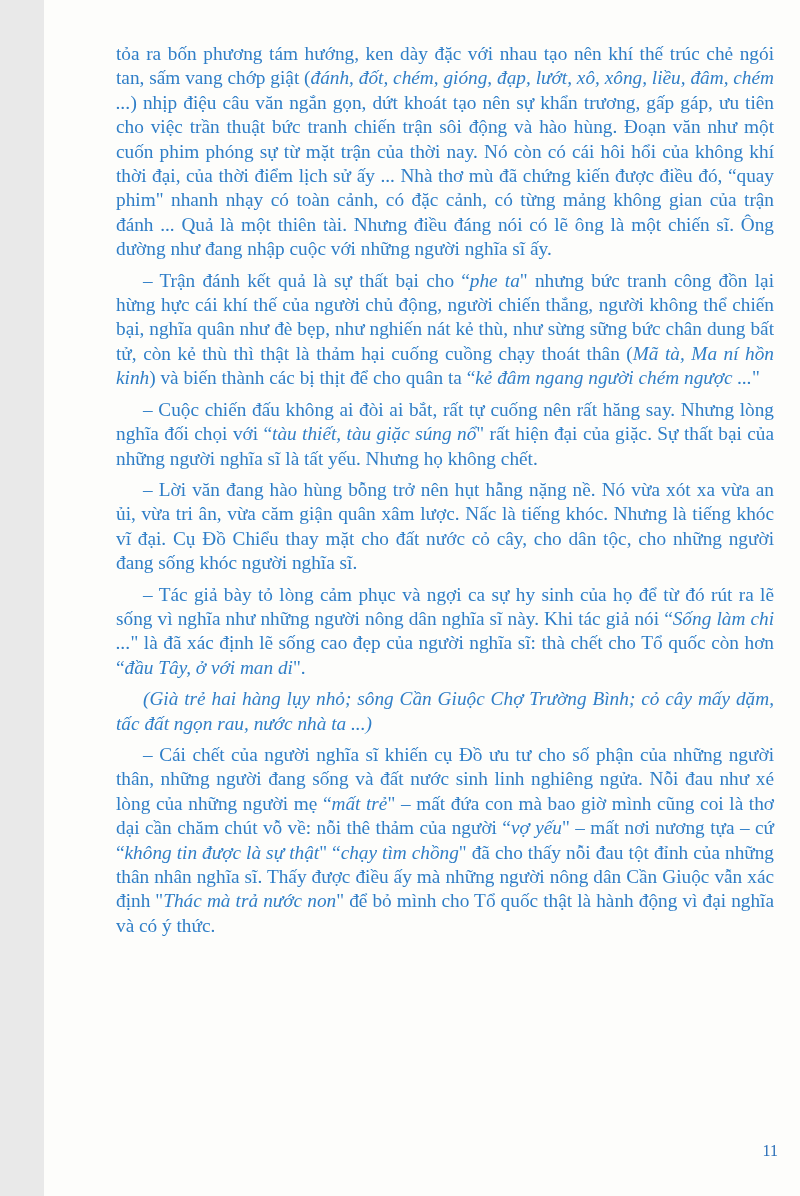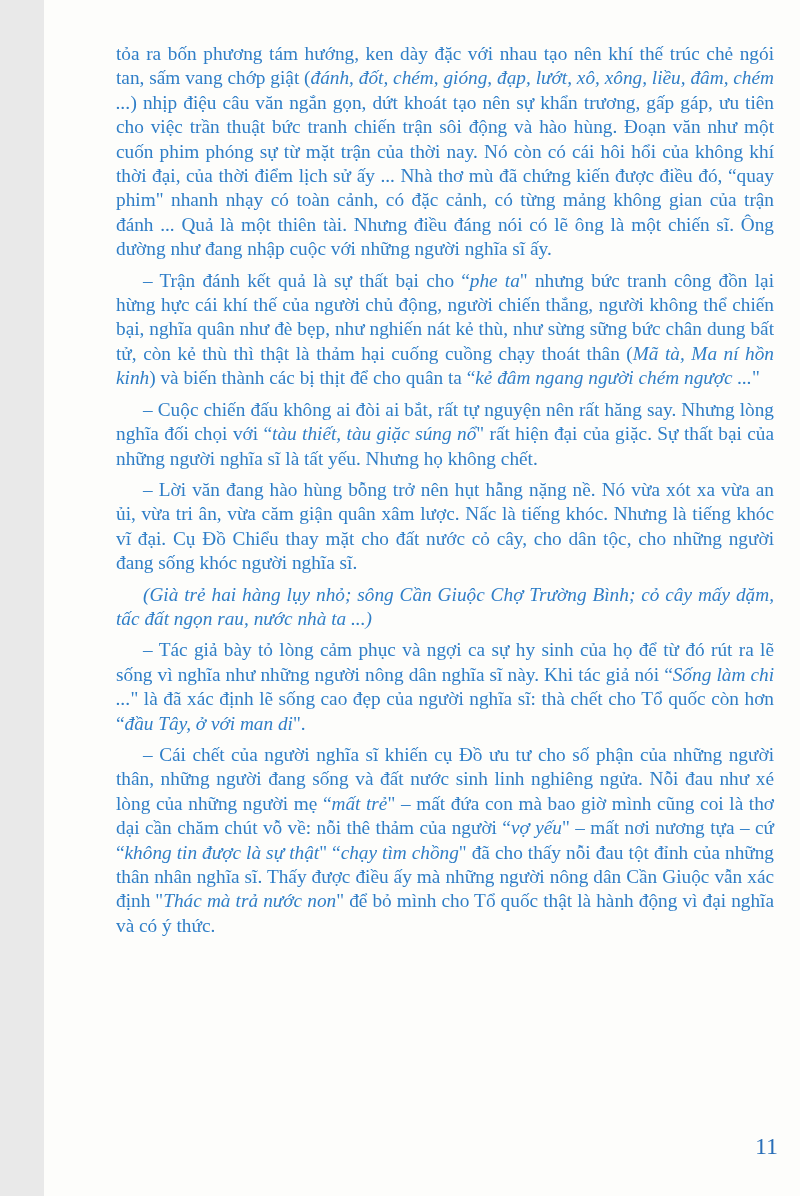--- a/index.html
+++ b/index.html
@@ -54,31 +54,31 @@
     line-height:22px;
     text-align:center;
     text-indent:0;
     margin-right:8px;
     vertical-align:-3px;
     font-weight:bold;
   }
   .page-number{
     position:absolute;
     right:66px;bottom:36px;
-    font-size:24px;
+    font-size:16px;
     color:#2a6fb8;
   }
 </style>
 </head>
 <body>
 
 <div class="page">
   <div class="text-column">
       <p class="para no-indent"><span>tỏa ra bốn phương tám hướng, ken dày đặc với nhau tạo nên khí thế trúc chẻ ngói tan, sấm vang chớp giật (</span><span class="it">đánh, đốt, chém, gióng, đạp, lướt, xô, xông, liều, đâm, chém ...</span><span>) nhịp điệu câu văn ngắn gọn, dứt khoát tạo nên sự khẩn trương, gấp gáp, ưu tiên cho việc trần thuật bức tranh chiến trận sôi động và hào hùng. Đoạn văn như một cuốn phim phóng sự từ mặt trận của thời nay. Nó còn có cái hôi hổi của không khí thời đại, của thời điểm lịch sử ấy ... Nhà thơ mù đã chứng kiến được điều đó, “quay phim" nhanh nhạy có toàn cảnh, có đặc cảnh, có từng mảng không gian của trận đánh ... Quả là một thiên tài. Nhưng điều đáng nói có lẽ ông là một chiến sĩ. Ông dường như đang nhập cuộc với những người nghĩa sĩ ấy.</span></p>
       <p class="para"><span>– Trận đánh kết quả là sự thất bại cho “</span><span class="it">phe ta</span><span>" nhưng bức tranh công đồn lại hừng hực cái khí thế của người chủ động, người chiến thắng, người không thể chiến bại, nghĩa quân như đè bẹp, như nghiến nát kẻ thù, như sừng sững bức chân dung bất tử, còn kẻ thù thì thật là thảm hại cuống cuồng chạy thoát thân (</span><span class="it">Mã tà, Ma ní hồn kinh</span><span>) và biến thành các bị thịt để cho quân ta “</span><span class="it">kẻ đâm ngang người chém ngược ...</span><span>"</span></p>
-      <p class="para"><span>– Cuộc chiến đấu không ai đòi ai bắt, rất tự nguyện nên rất hăng say. Nhưng lòng nghĩa đối chọi với “</span><span class="it">tàu thiết, tàu giặc súng nổ</span><span>" rất hiện đại của giặc. Sự thất bại của những người nghĩa sĩ là tất yếu. Nhưng họ không chết.</span></p>
+      <p class="para"><span>– Cuộc chiến đấu không ai đòi ai bắt, rất tự cuống nên rất hăng say. Nhưng lòng nghĩa đối chọi với “</span><span class="it">tàu thiết, tàu giặc súng nổ</span><span>" rất hiện đại của giặc. Sự thất bại của những người nghĩa sĩ là tất yếu. Nhưng họ không chết.</span></p>
       <p class="para"><span>– Lời văn đang hào hùng bỗng trở nên hụt hẫng nặng nề. Nó vừa xót xa vừa an ủi, vừa tri ân, vừa căm giận quân xâm lược. Nấc là tiếng khóc. Nhưng là tiếng khóc vĩ đại. Cụ Đồ Chiểu thay mặt cho đất nước cỏ cây, cho dân tộc, cho những người đang sống khóc người nghĩa sĩ.</span></p>
+      <p class="para"><span>– Tác giả bày tỏ lòng cảm phục và ngợi ca sự hy sinh của họ để từ đó rút ra lẽ sống vì nghĩa như những người nông dân nghĩa sĩ này. Khi tác giả nói “</span><span class="it">Sống làm chi ...</span><span>" là đã xác định lẽ sống cao đẹp của người nghĩa sĩ: thà chết cho Tổ quốc còn hơn “</span><span class="it">đầu Tây, ở với man di</span><span>".</span></p>
       <p class="para"><span class="it">(Già trẻ hai hàng lụy nhỏ; sông Cần Giuộc Chợ Trường Bình; cỏ cây mấy dặm, tấc đất ngọn rau, nước nhà ta ...)</span></p>
-      <p class="para"><span>– Tác giả bày tỏ lòng cảm phục và ngợi ca sự hy sinh của họ để từ đó rút ra lẽ sống vì nghĩa như những người nông dân nghĩa sĩ này. Khi tác giả nói “</span><span class="it">Sống làm chi ...</span><span>" là đã xác định lẽ sống cao đẹp của người nghĩa sĩ: thà chết cho Tổ quốc còn hơn “</span><span class="it">đầu Tây, ở với man di</span><span>".</span></p>
       <p class="para"><span>– Cái chết của người nghĩa sĩ khiến cụ Đồ ưu tư cho số phận của những người thân, những người đang sống và đất nước sinh linh nghiêng ngửa. Nỗi đau như xé lòng của những người mẹ “</span><span class="it">mất trẻ</span><span>" – mất đứa con mà bao giờ mình cũng coi là thơ dại cần chăm chút vỗ về: nỗi thê thảm của người “</span><span class="it">vợ yếu</span><span>" – mất nơi nương tựa – cứ “</span><span class="it">không tin được là sự thật</span><span>" “</span><span class="it">chạy tìm chồng</span><span>" đã cho thấy nỗi đau tột đỉnh của những thân nhân nghĩa sĩ. Thấy được điều ấy mà những người nông dân Cần Giuộc vẫn xác định "</span><span class="it">Thác mà trả nước non</span><span>" để bỏ mình cho Tổ quốc thật là hành động vì đại nghĩa và có ý thức.</span></p>
     </div>
   <div class="page-number">11</div>
 </div>
 
 </body></html>

